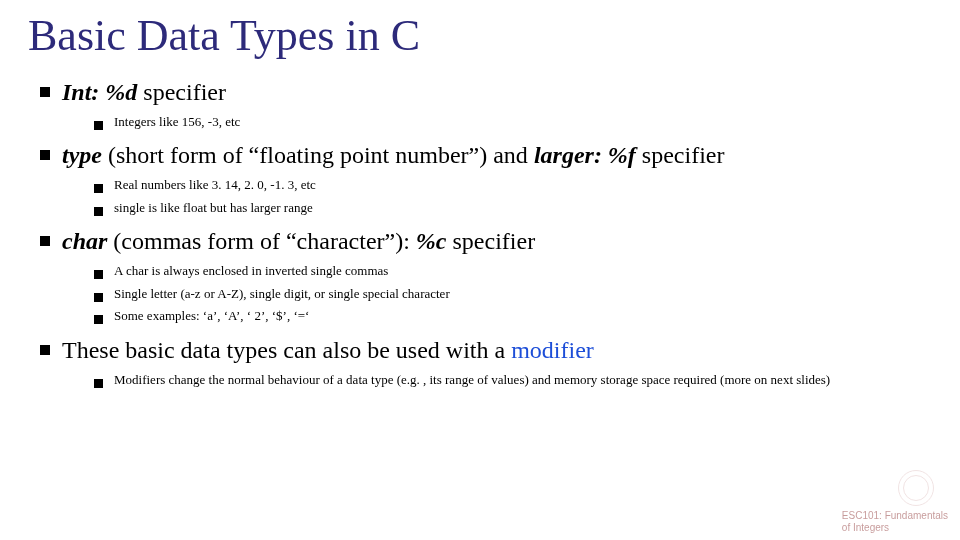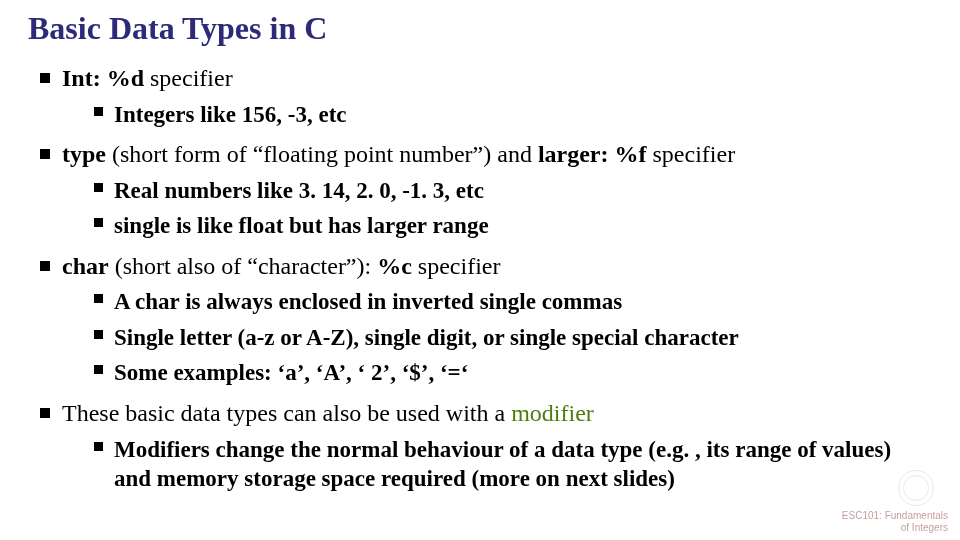--- a/index.html
+++ b/index.html
@@ -13,24 +13,24 @@
     overflow: hidden;
   }
   .slide {
     position: relative;
     width: 960px;
     height: 540px;
     box-sizing: border-box;
     padding: 8px 28px 0 28px;
   }
   .title {
-    font-size: 32px;
+    font-size: 44px;
     color: #2d2a7a;
     margin: 2px 0 16px 0;
-    font-weight: bold;
+    font-weight: normal;
   }
   ul.level1 {
     list-style: none;
     margin: 0;
     padding: 0 0 0 12px;
     font-size: 24px;
     line-height: 1.28;
   }
   ul.level1 > li {
     position: relative;
@@ -43,84 +43,82 @@
     left: 0;
     top: 10px;
     width: 10px;
     height: 10px;
     background: #000000;
   }
   ul.level2 {
     list-style: none;
     margin: 6px 0 0 0;
     padding: 0 0 0 32px;
-    font-size: 23px;
+    font-size: 13px;
     line-height: 1.28;
-    font-weight: bold;
   }
   ul.level2 > li {
     position: relative;
     padding-left: 20px;
     margin-bottom: 6px;
   }
   ul.level2 > li::before {
     content: "";
     position: absolute;
     left: 0;
     top: 7px;
     width: 9px;
     height: 9px;
     background: #000000;
   }
-  .b { font-weight: bold; }
+  .b { font-weight: bold; font-style: italic; }
   .footer {
     position: absolute;
     right: 12px;
     bottom: 6px;
     font-family: Arial, Helvetica, sans-serif;
     font-size: 10px;
     color: #9a4a4a;
-    text-align: right;
     opacity: 0.55;
     line-height: 1.2;
   }
   .seal {
     position: absolute;
     right: 26px;
     bottom: 34px;
     width: 34px;
     height: 34px;
     border: 1px solid #d6b0b0;
     border-radius: 50%;
     opacity: 0.35;
   }
   .seal::after {
     content: "";
     position: absolute;
     top: 4px; left: 4px; right: 4px; bottom: 4px;
     border: 1px solid #d6b0b0;
     border-radius: 50%;
   }
-  .accent { color: #4d7c0f; }
+  .accent { color: #1d4ed8; }
 </style>
 </head>
 <body>
 
 <div class="slide">
   <h1 class="title">Basic Data Types in C</h1>
 
   <ul class="level1" id="main-list">
       <li><span class="b">Int: %d</span><span> specifier</span><ul class="level2">
           <li><span>Integers like 156, -3, etc</span></li>
         </ul></li>
       <li><span class="b">type</span><span> (short form of “floating point number”) and </span><span class="b">larger: %f</span><span> specifier</span><ul class="level2">
           <li><span>Real numbers like 3. 14, 2. 0, -1. 3, etc</span></li>
           <li><span>single is like float but has larger range</span></li>
         </ul></li>
-      <li><span class="b">char</span><span> (short also of “character”): </span><span class="b">%c</span><span> specifier</span><ul class="level2">
+      <li><span class="b">char</span><span> (commas form of “character”): </span><span class="b">%c</span><span> specifier</span><ul class="level2">
           <li><span>A char is always enclosed in inverted single commas</span></li>
           <li><span>Single letter (a-z or A-Z), single digit, or single special character</span></li>
           <li><span>Some examples: ‘a’, ‘A’, ‘ 2’, ‘$’, ‘=‘</span></li>
         </ul></li>
       <li><span>These basic data types can also be used with a </span><span class="accent">modifier</span><ul class="level2">
           <li><span>Modifiers change the normal behaviour of a data type (e.g. , its range of values) and memory storage space required (more on next slides)</span></li>
         </ul></li>
     </ul>
 
   <div class="seal"></div>

